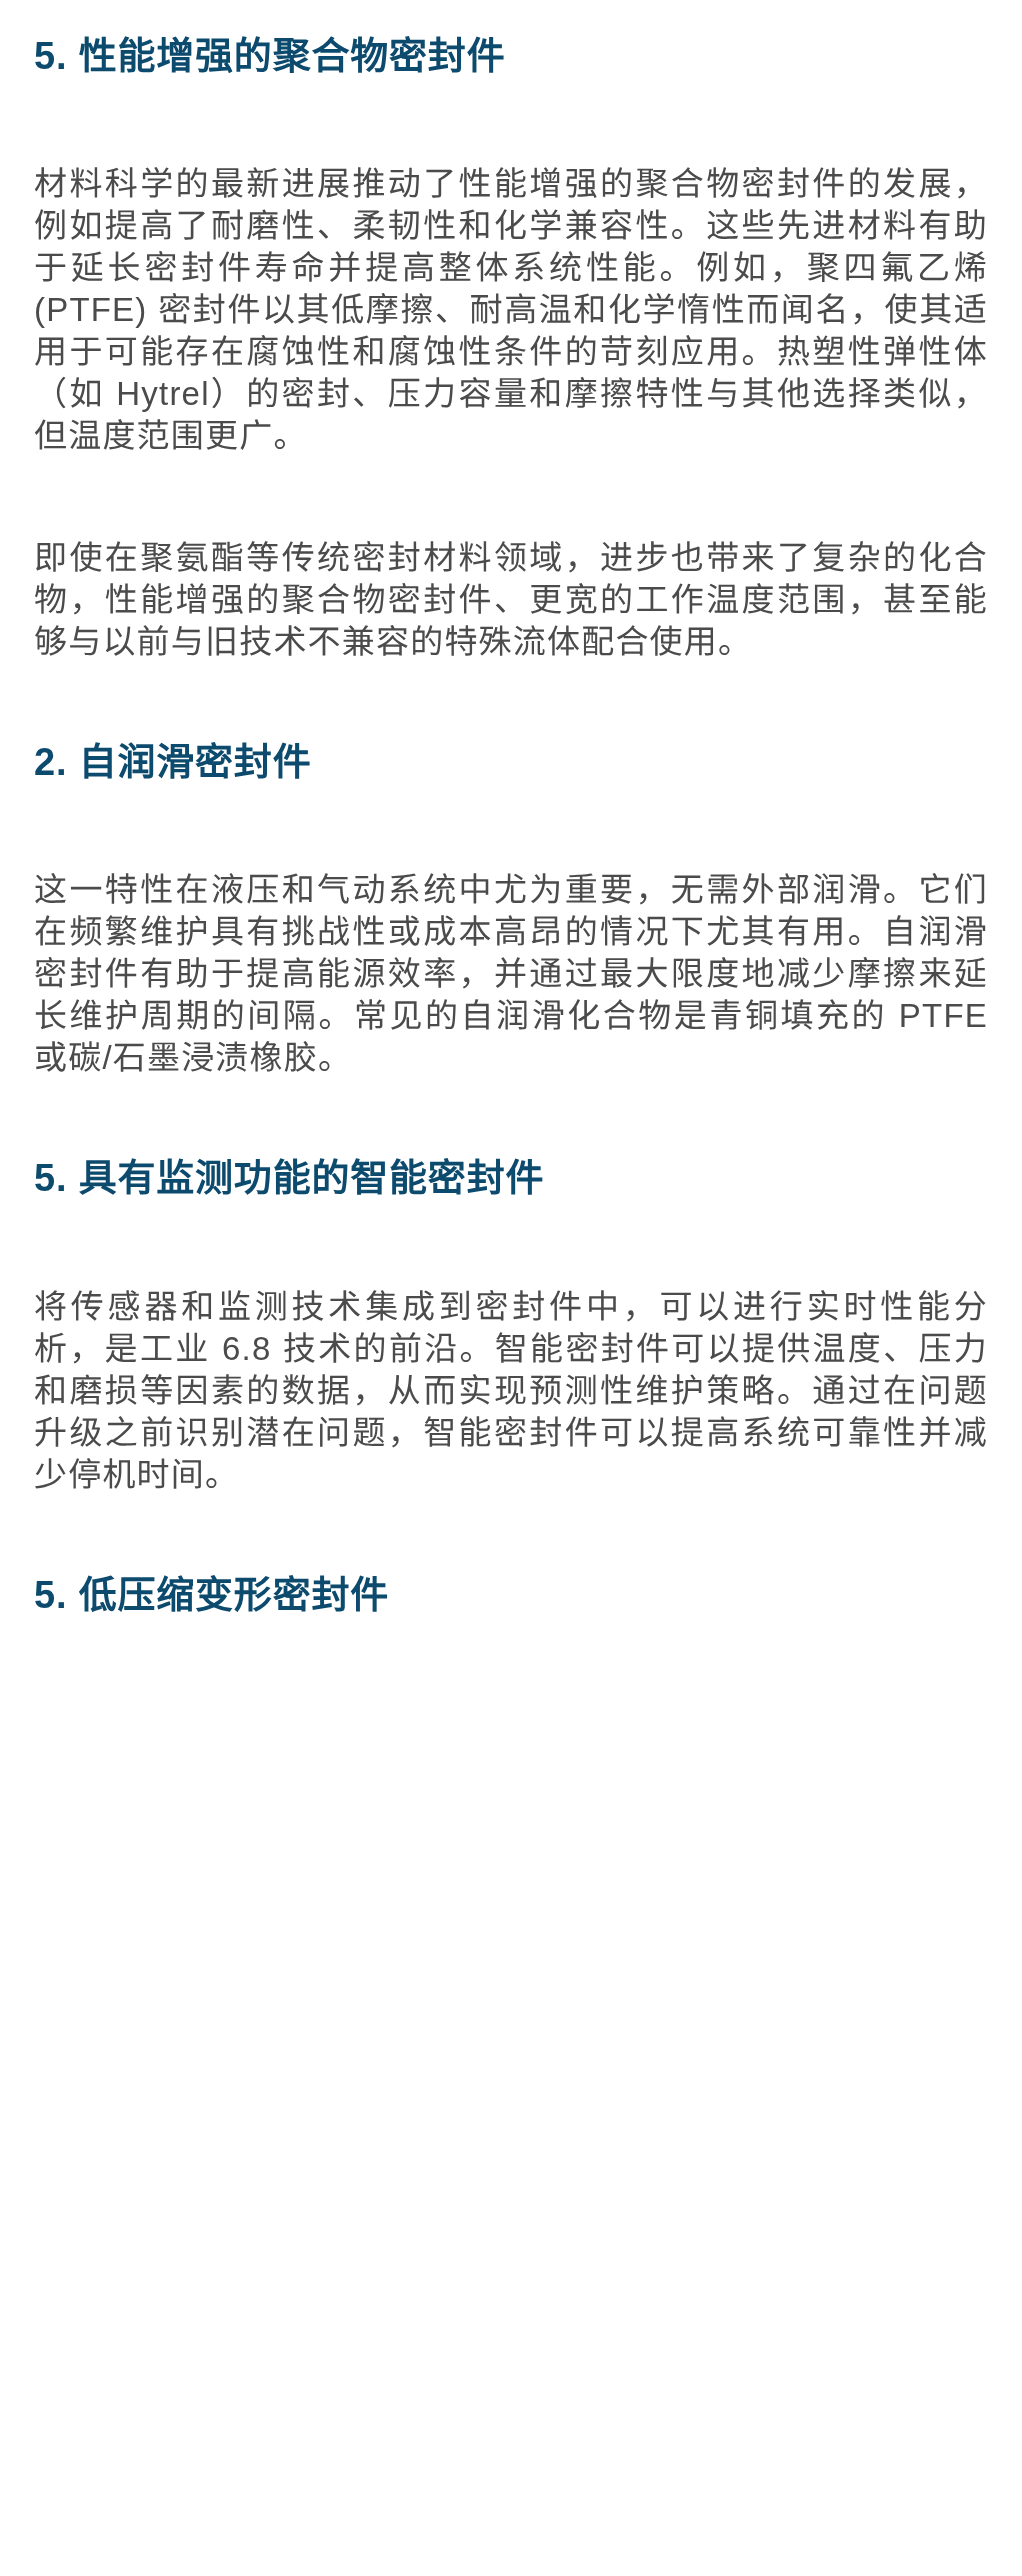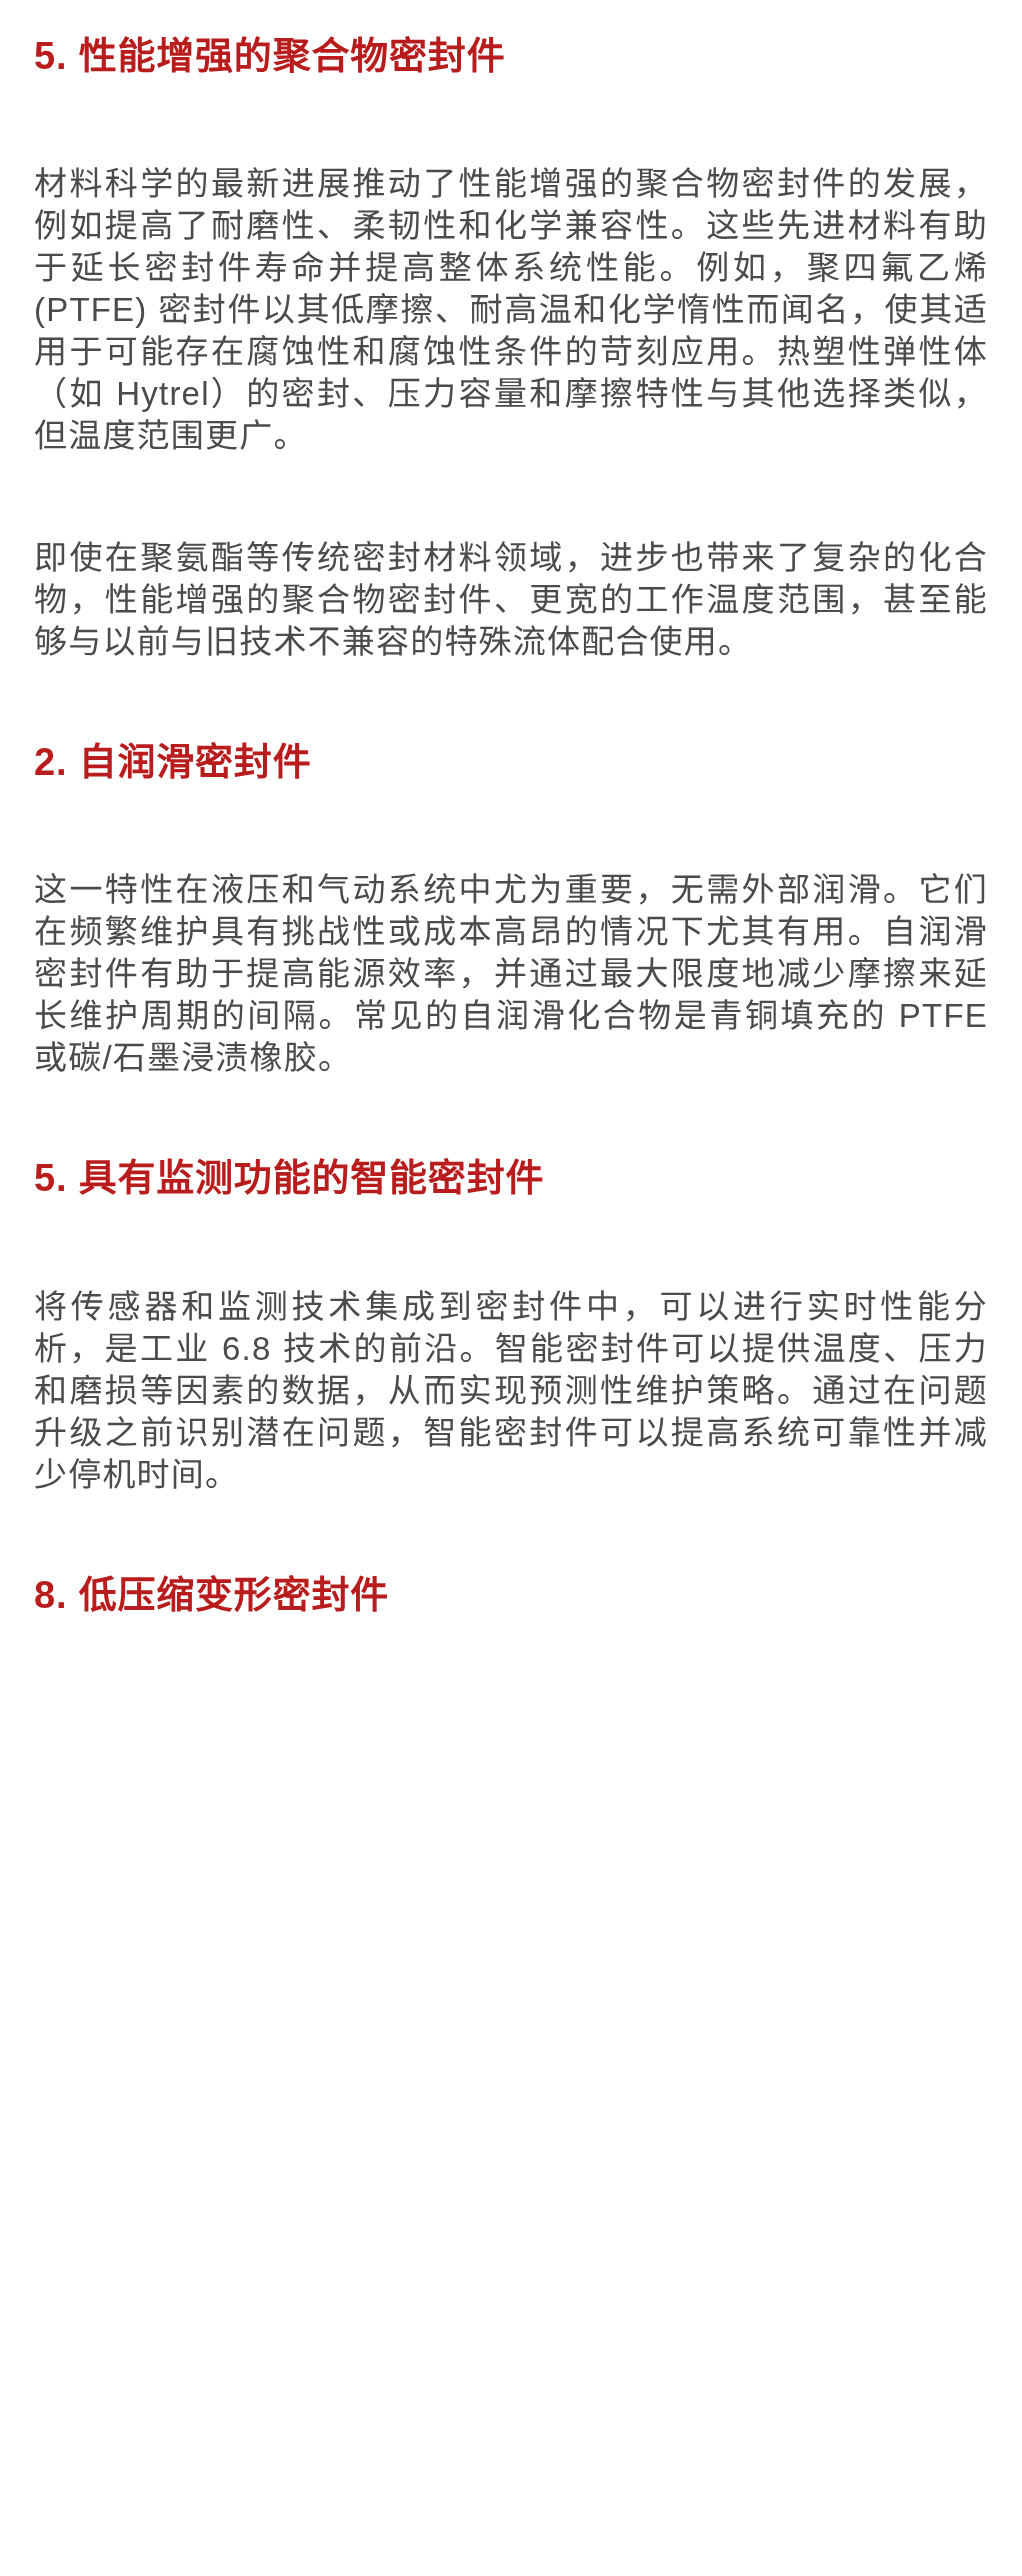--- a/index.html
+++ b/index.html
@@ -14,21 +14,21 @@
     font-family: "Liberation Sans", sans-serif;
   }
   main.article {
     padding: 30px 34px 0 34px;
     box-sizing: border-box;
   }
   h2.section-heading {
     font-size: 38px;
     line-height: 1.4;
     font-weight: 700;
-    color: #b91c1c;
+    color: #0c4a6e;
     letter-spacing: 0.8px;
     margin: 73px 0 0 0;
   }
   section.article-section:first-child h2.section-heading {
     margin-top: 0;
   }
   p.section-paragraph {
     font-size: 33px;
     line-height: 42px;
     color: #4b4b4b;
@@ -52,17 +52,17 @@
     <h2 class="section-heading">2. 自润滑密封件</h2>
     <p class="section-paragraph">这一特性在液压和气动系统中尤为重要，无需外部润滑。它们在频繁维护具有挑战性或成本高昂的情况下尤其有用。自润滑密封件有助于提高能源效率，并通过最大限度地减少摩擦来延长维护周期的间隔。常见的自润滑化合物是青铜填充的 PTFE 或碳/石墨浸渍橡胶。</p>
   </section>
 
   <section class="article-section">
     <h2 class="section-heading">5. 具有监测功能的智能密封件</h2>
     <p class="section-paragraph">将传感器和监测技术集成到密封件中，可以进行实时性能分析，是工业 6.8 技术的前沿。智能密封件可以提供温度、压力和磨损等因素的数据，从而实现预测性维护策略。通过在问题升级之前识别潜在问题，智能密封件可以提高系统可靠性并减少停机时间。</p>
   </section>
 
   <section class="article-section">
-    <h2 class="section-heading">8. 低压缩变形密封件</h2>
+    <h2 class="section-heading">5. 低压缩变形密封件</h2>
   </section>
 
 </main>
 
 
 </body></html>

